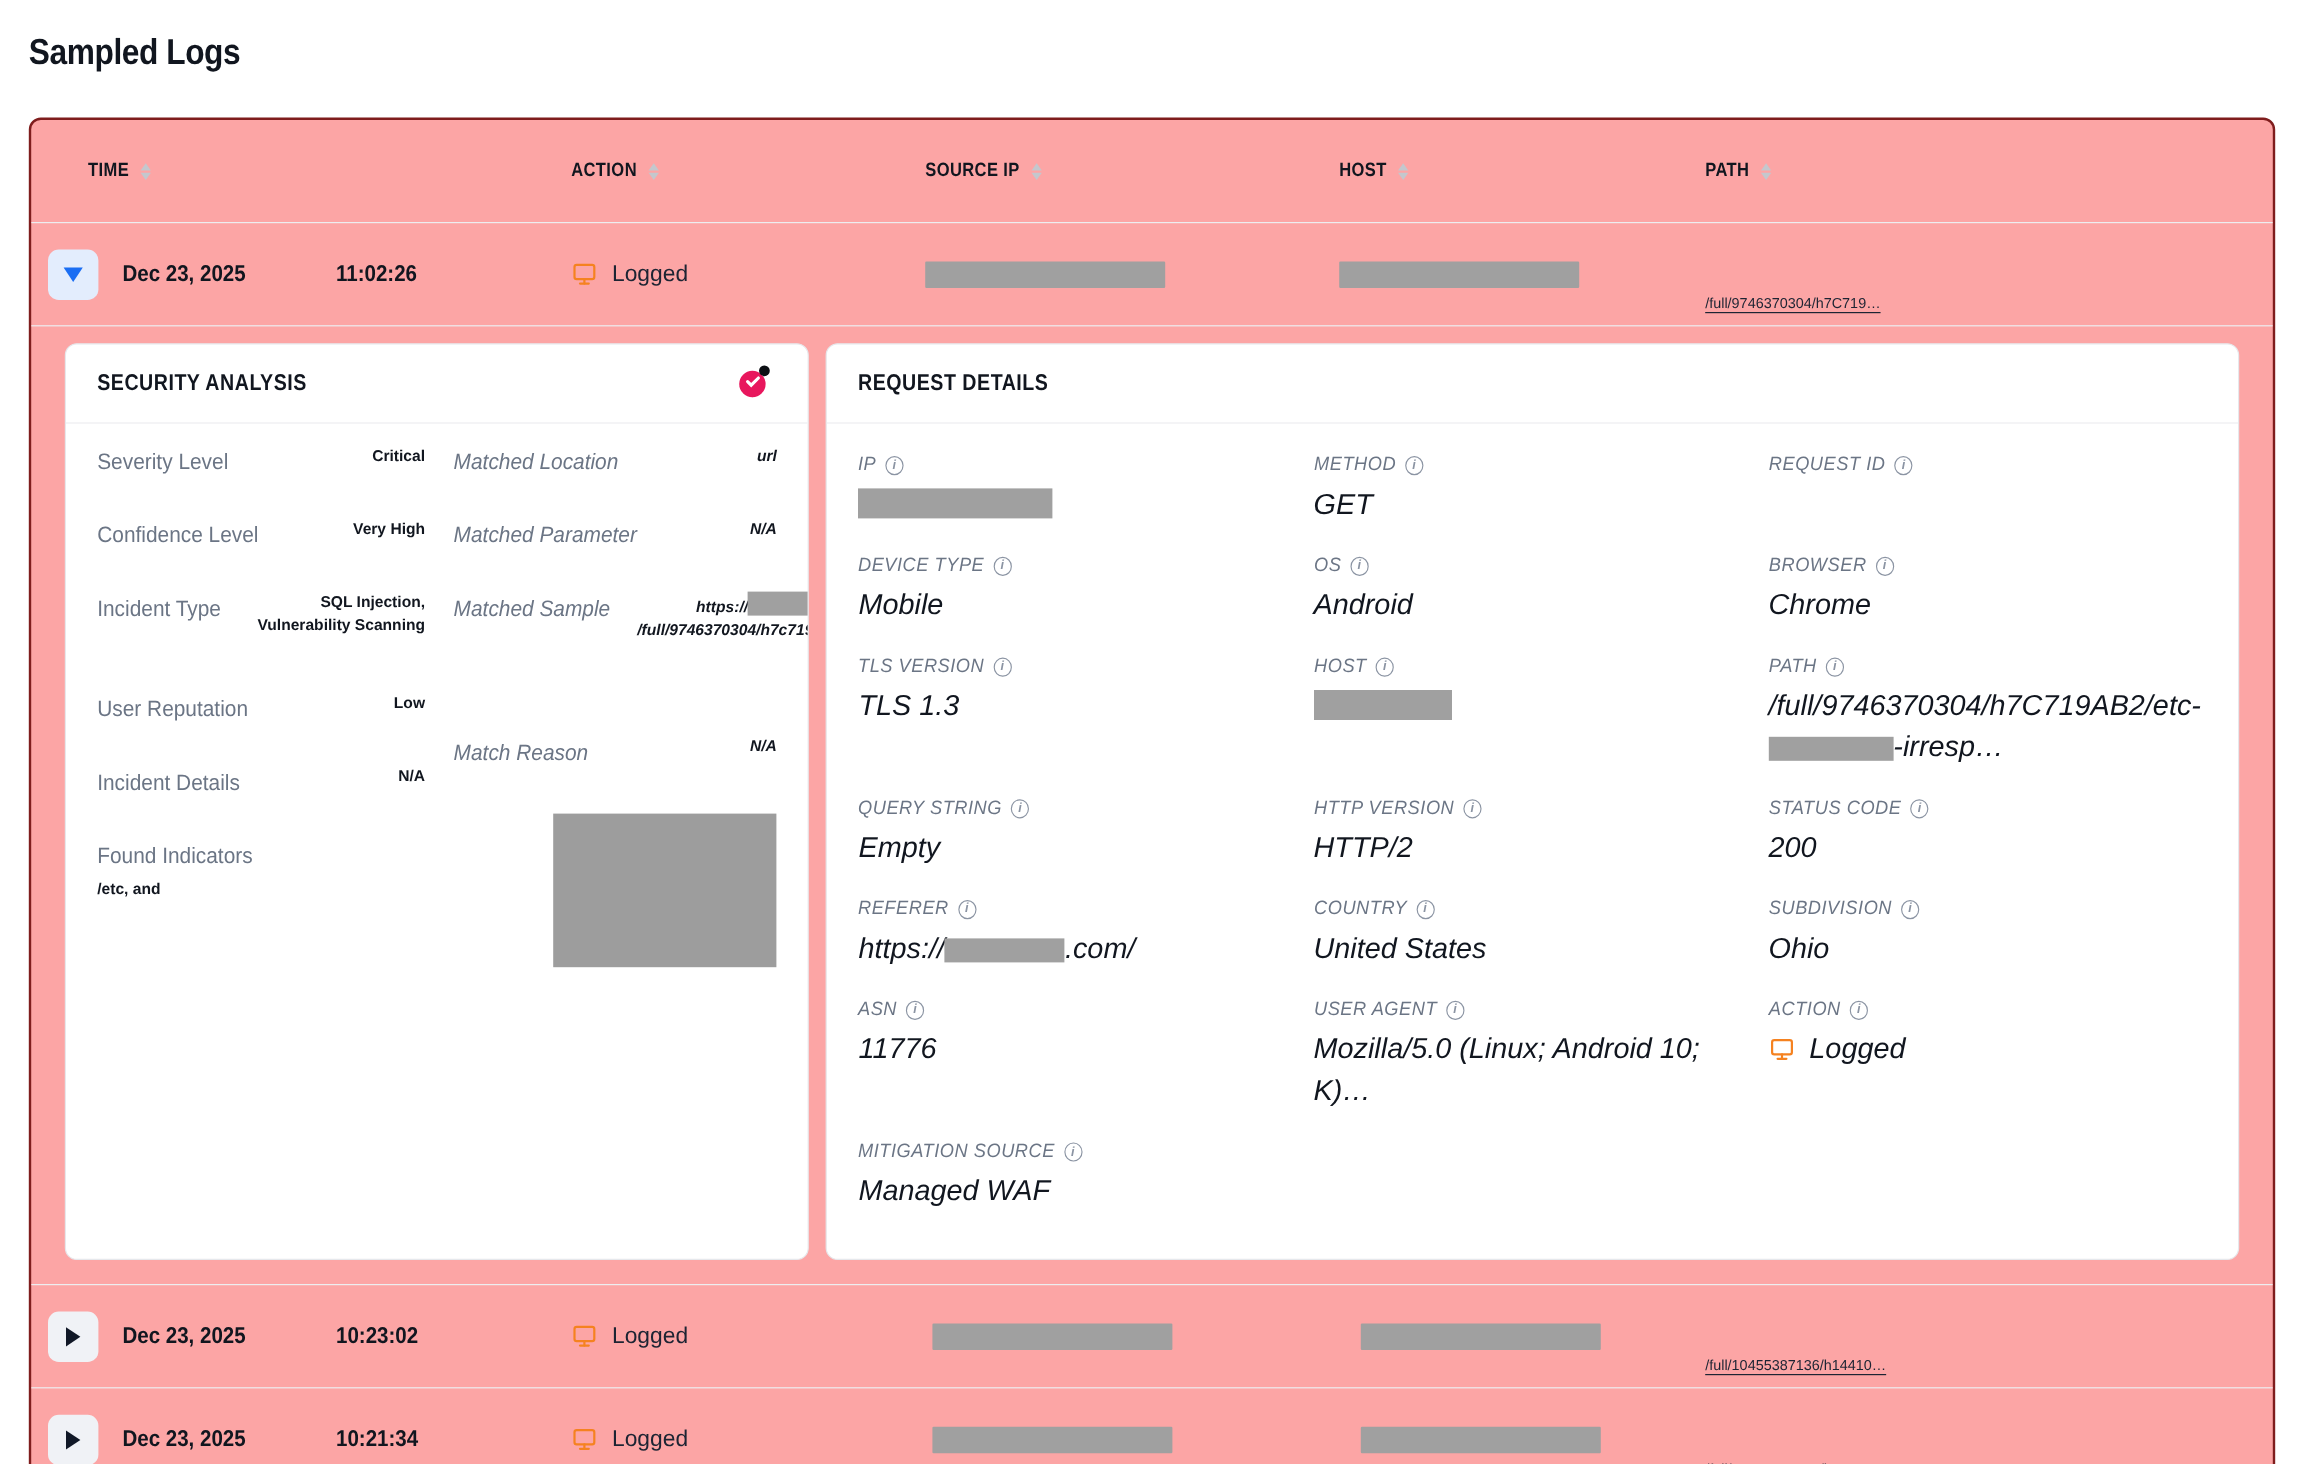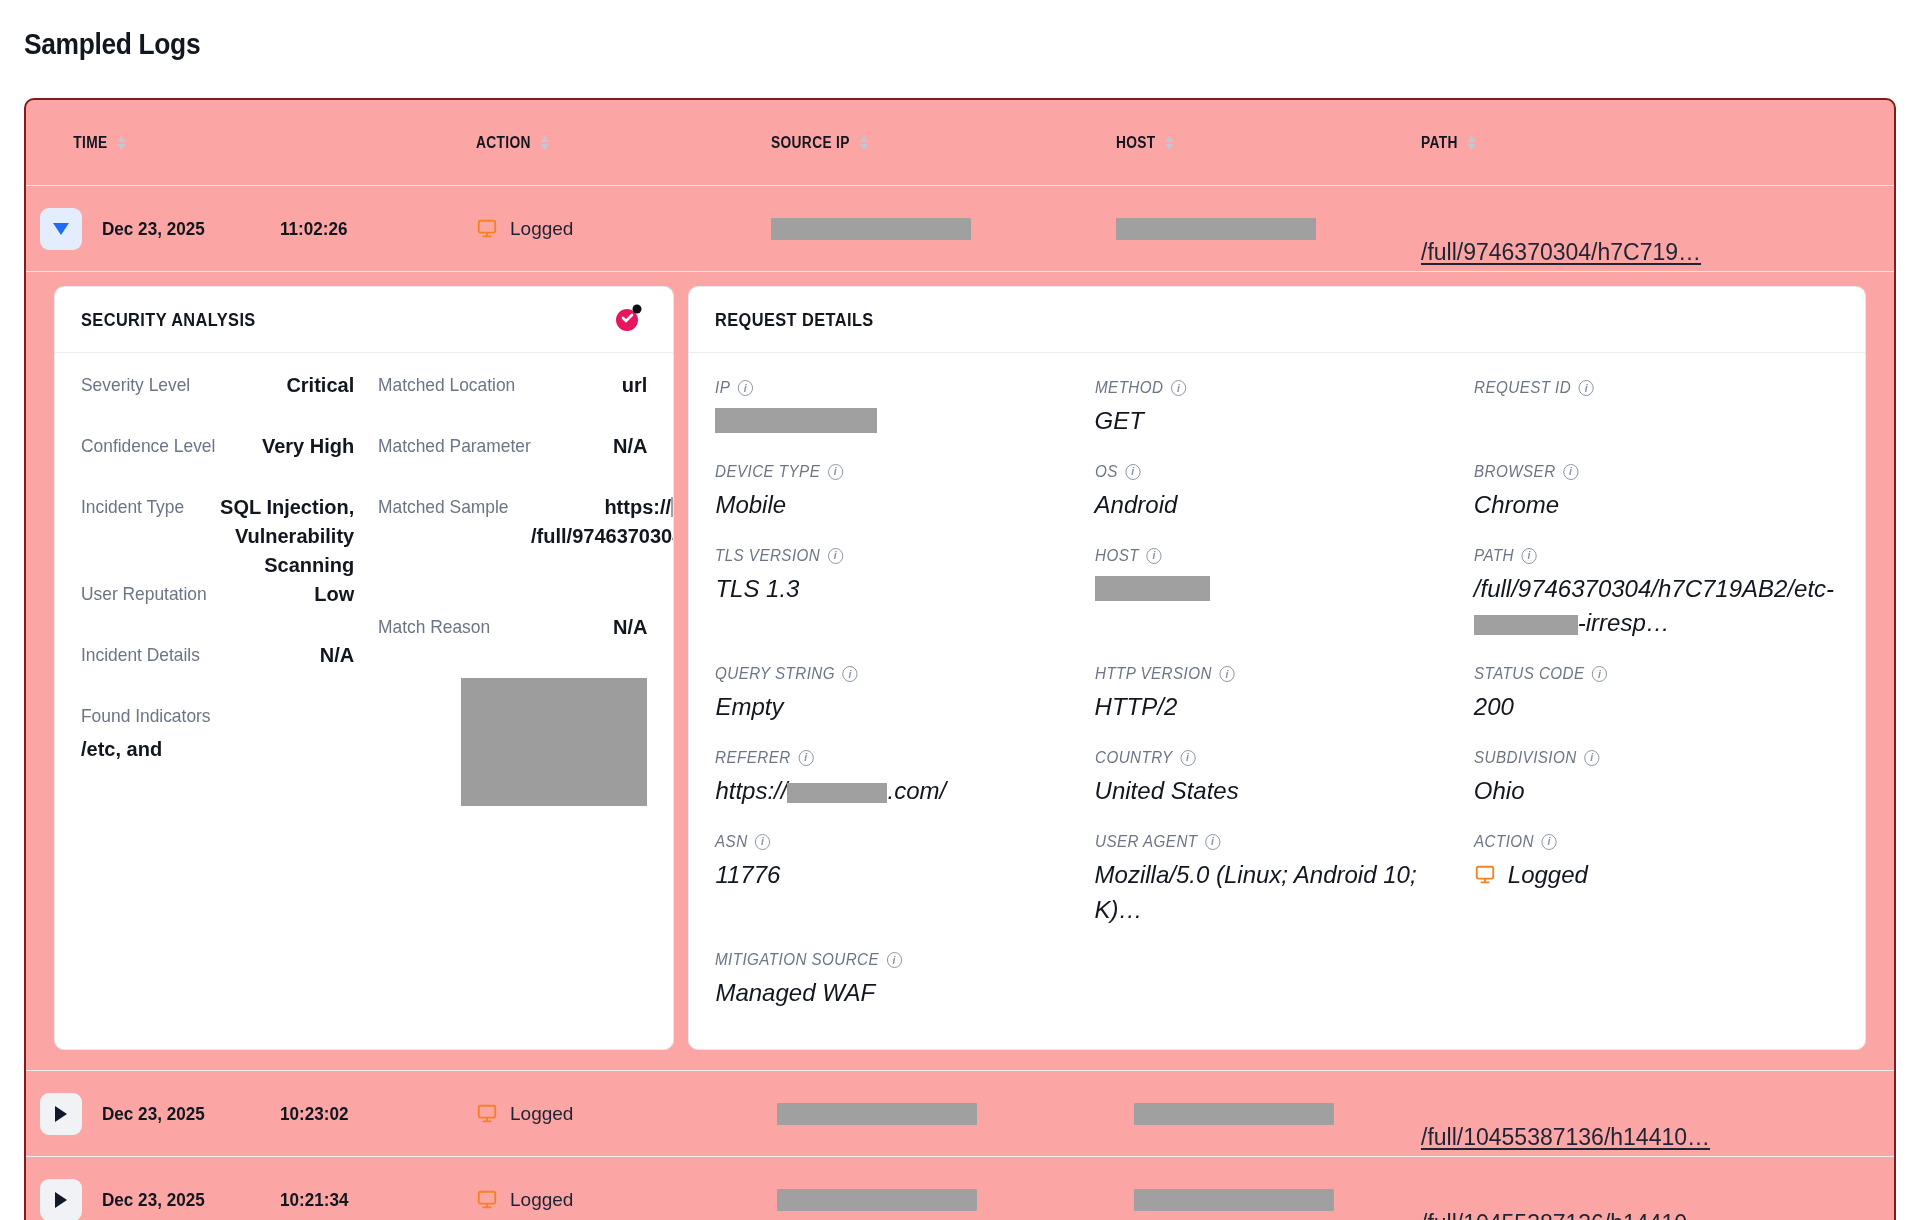--- a/index.html
+++ b/index.html
@@ -119,21 +119,21 @@
   }
 
   .action-pill { display: flex; align-items: center; gap: 12px; }
   .action-label { font-size: 19px; color: #1d2433; }
 
   .redact { background: #a0a0a0; height: 22px; border-radius: 1px; display:inline-block; }
   .redact-srcip { width: 200px; }
   .redact-host  { width: 200px; }
 
   .path-link {
-    font-size: 23px; color: #1d2433;
+    font-size: 12px; color: #1d2433;
     text-decoration: underline; text-underline-offset: 3px;
     cursor: pointer; white-space: nowrap; margin-top: 48px;
   }
 
   
   .detail-wrap {
     display: flex;
     gap: 14px;
     padding: 14px 28px 20px 28px;
     border-bottom: 1px solid #ededf0;
@@ -158,33 +158,33 @@
     font-size: 19px; font-weight: 700; letter-spacing: 0.5px; color: #11161f;
     transform: scaleX(0.86); transform-origin: left center;
   }
 
   .badge-icon { position: relative; width: 34px; height: 34px; }
 
   
   .sec-body { display: flex; padding: 18px 26px 24px 26px; }
   .sec-col { width: 50%; }
   .sec-col.left { padding-right: 10px; }
-  .sec-col.right { padding-left: 14px; }
+  .sec-col.right { padding-left: 14px; font-style: italic; }
   .kv {
     display: flex; justify-content: space-between;
     align-items: flex-start; gap: 14px;
     min-height: 61px;
   }
   .kv .k {
     font-size: 18.5px; color: #6b7585; font-weight: 400;
     white-space: nowrap; line-height: 1.35; padding-top: 2px;
     transform: scaleX(0.94); transform-origin: left center;
   }
   .kv .v {
-    font-size: 20px; color: #11161f; font-weight: 700;
+    font-size: 13px; color: #11161f; font-weight: 700;
     text-align: right; line-height: 1.45;
     max-width: 250px;
   }
   .kv.tall { min-height: 84px; }
   .kv.stack { display: block; min-height: 62px; }
   .kv.stack .k { display: block; margin-bottom: 6px; }
   .kv.stack .v { text-align: left; }
   .redact-sample {
     display: inline-block; background: #a0a0a0;
     width: 110px; height: 20px; vertical-align: -3px;

